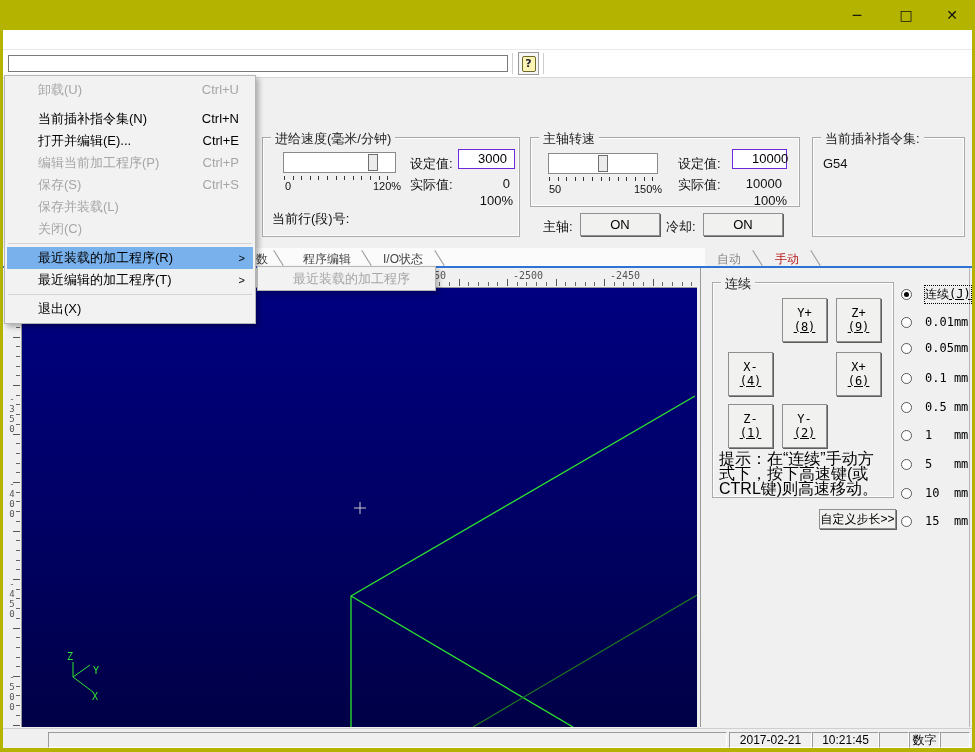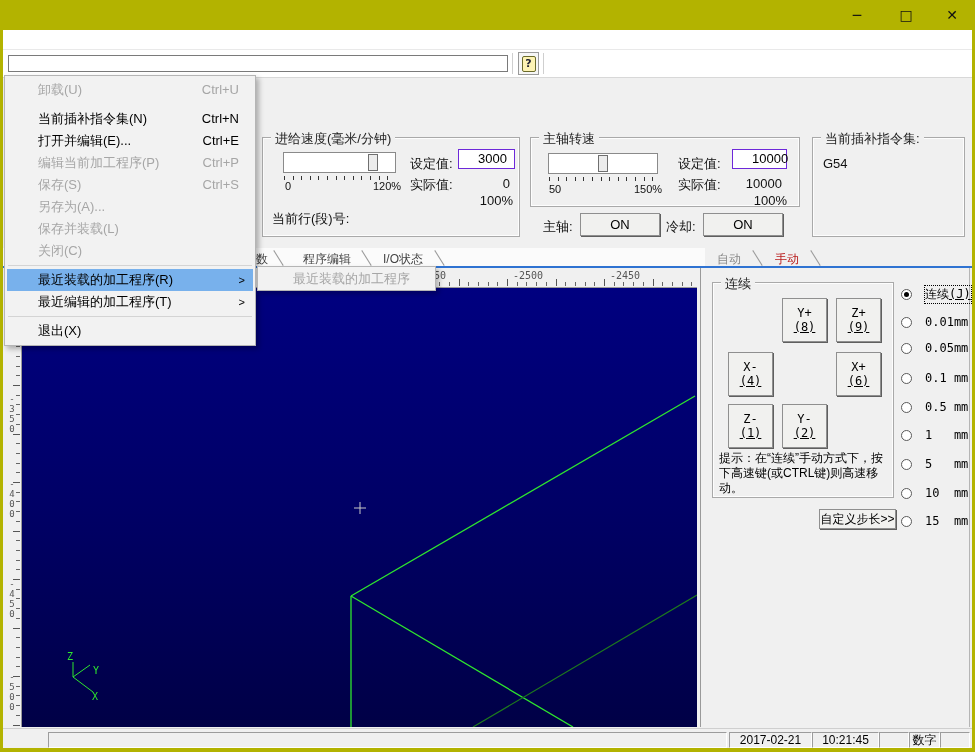--- a/index.html
+++ b/index.html
@@ -70,21 +70,21 @@
   
   #canvas{left:22px;top:288px;width:675px;height:439px;
           background:linear-gradient(180deg,var(--canvas-top) 0%,#000063 55%,var(--canvas-bottom) 100%);}
 
   
   .radio{width:11px;height:11px;border-radius:50%;background:#fff;border:1px solid #5a5a5a;position:relative;flex:none;}
   .radio.sel::after{content:"";position:absolute;inset:2px;background:#000;border-radius:50%;}
   .radiorow{display:flex;align-items:center;gap:13px;font-family:"DejaVu Sans Mono",monospace;font-size:12px;color:#000;}
   .radiorow .rl{white-space:pre;}
   .focusbox{outline:1px dotted #000;}
-  #hint{font-size:12px;line-height:15px;color:#000;}
+  #hint{font-size:16px;line-height:15px;color:#000;}
 
   
   #filemenu{left:4px;top:75px;width:252px;background:#f2f2f2;border:1px solid #b5b5b5;
             box-shadow:3px 3px 5px rgba(0,0,0,.28);z-index:50;padding:3px 0;}
   .mi{position:relative;height:22px;line-height:22px;font-size:13px;color:#000;padding-left:31px;margin:0 2px;}
   .mi .ms{position:absolute;right:14px;}
   .mi .ma{position:absolute;right:8px;font-size:11px;}
   .mi.dis{color:#a6a6a6;}
   .mi.hl{background:var(--menu-highlight);}
   .migap{height:7px;}
@@ -311,21 +311,20 @@
   <div class="abs frame" style="left:972px;top:30px;width:3px;height:722px;"></div>
   <div class="abs frame" style="left:0;top:748px;width:975px;height:4px;"></div>
 
   <div class="abs" id="filemenu">
     <div class="mi dis"><span>卸载(U)</span><span class="ms">Ctrl+U</span></div>
     <div class="migap"></div>
     <div class="mi"><span>当前插补指令集(N)</span><span class="ms">Ctrl+N</span></div>
     <div class="mi"><span>打开并编辑(E)...</span><span class="ms">Ctrl+E</span></div>
     <div class="mi dis"><span>编辑当前加工程序(P)</span><span class="ms">Ctrl+P</span></div>
     <div class="mi dis"><span>保存(S)</span><span class="ms">Ctrl+S</span></div>
-    <div class="mi dis"><span>另存为(A)...</span></div>
     <div class="mi dis"><span>保存并装载(L)</span></div>
     <div class="mi dis"><span>关闭(C)</span></div>
     <div class="msep"></div>
     <div class="mi hl"><span>最近装载的加工程序(R)</span><span class="ma">&gt;</span></div>
     <div class="mi"><span>最近编辑的加工程序(T)</span><span class="ma">&gt;</span></div>
     <div class="msep"></div>
     <div class="mi"><span>退出(X)</span></div>
   </div>
 
   <div class="abs" id="submenu">

